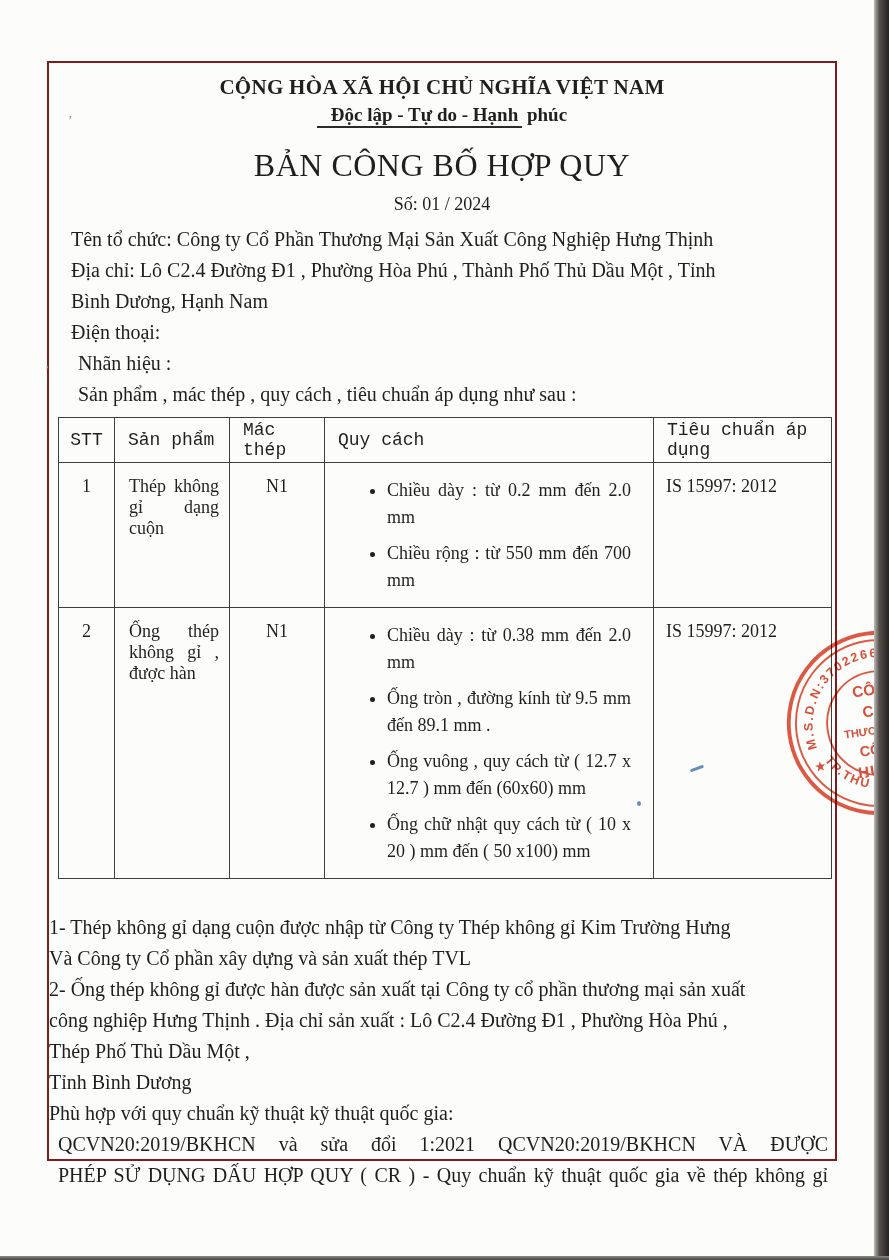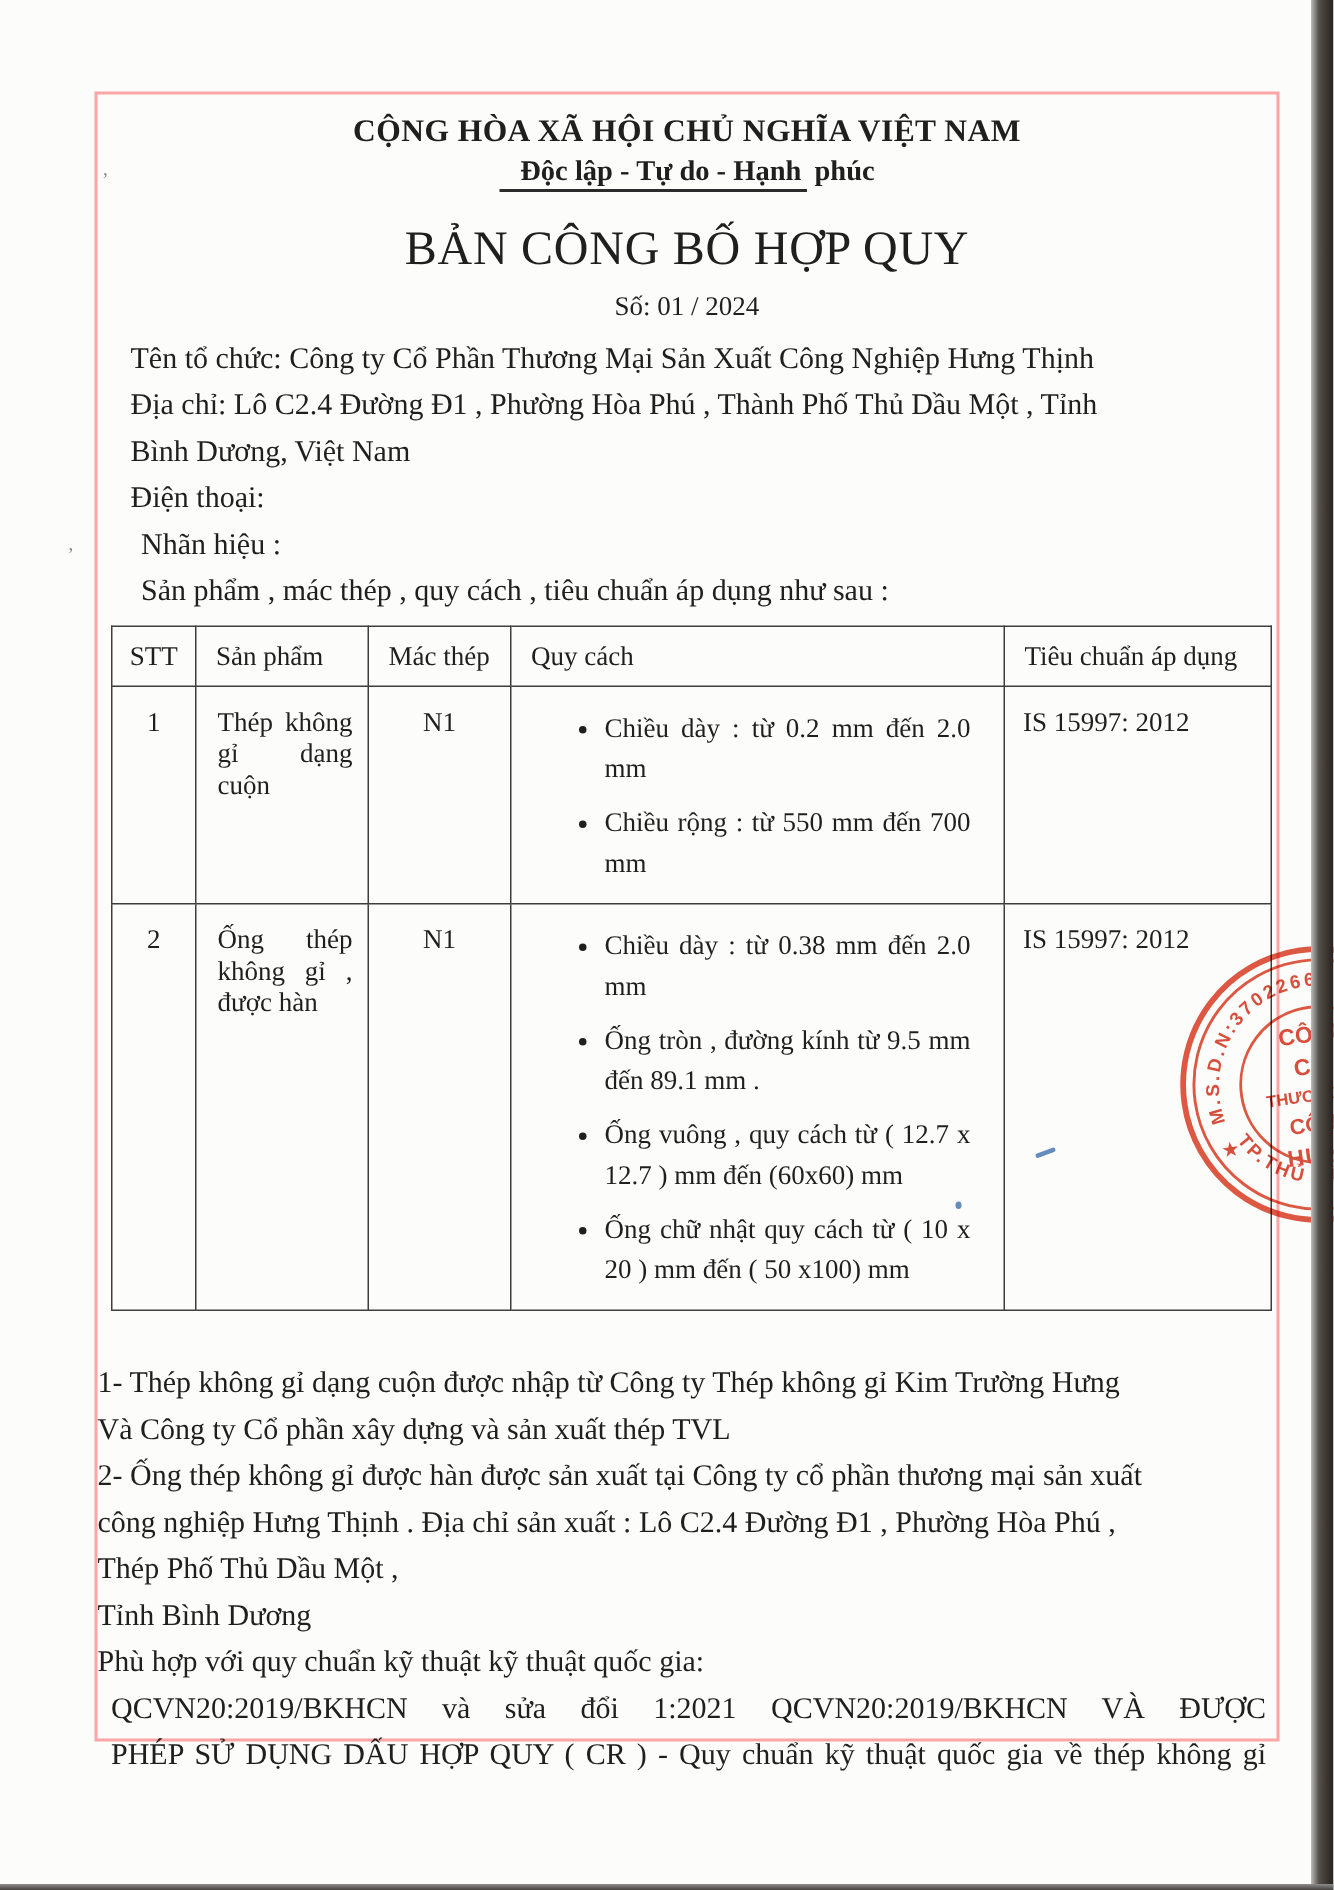--- a/index.html
+++ b/index.html
@@ -19,22 +19,22 @@
   .edge-bottom{
     position:absolute;left:0;bottom:0;width:100%;height:4px;
     background:linear-gradient(to bottom,#8d8d8a,#454240);
   }
   .speck{position:absolute;color:#8a8a86;font-size:13px;}
   .speck-blue{position:absolute;width:14px;height:3px;background:#3f6fae;border-radius:2px;transform:rotate(-20deg);opacity:.8;}
   .speck-blue-dot{position:absolute;width:4px;height:5px;background:#3f6fae;border-radius:50%;opacity:.8;}
 
   
   .frame{
-    position:absolute;left:63px;top:61px;width:790px;height:1100px;
-    border:2px solid #fca5a5;box-sizing:border-box;
+    position:absolute;left:47px;top:61px;width:790px;height:1100px;
+    border:2px solid #7f1d1d;box-sizing:border-box;
   }
 
   .head-block{text-align:center;padding-top:11px;}
   .national-header{font-size:21px;font-weight:bold;letter-spacing:.3px;line-height:26px;}
   .motto{font-size:19px;font-weight:bold;line-height:24px;margin-top:3px;}
   .motto-underline{border-bottom:2px solid #2b2b2b;padding:0 4px 1px 14px;}
   .doc-title{font-size:32px;font-weight:normal;letter-spacing:.5px;margin-top:22px;line-height:32px;}
   .doc-number{font-size:18px;margin-top:10px;line-height:26px;}
 
   .para{font-size:20px;line-height:31px;margin:0 18px 0 22px;}
@@ -46,21 +46,21 @@
   table.spec{
     border-collapse:collapse;margin:7px 0 0 9px;
     width:773px;table-layout:fixed;
     font-size:18px;
   }
   table.spec th,table.spec td{
     border:1.5px solid #3e3e3c;vertical-align:top;box-sizing:border-box;
     font-weight:normal;
   }
   col.c1{width:56px;}col.c2{width:115px;}col.c3{width:95px;}col.c4{width:329px;}col.c5{width:178px;}
-  tr.hrow{height:40px;}
+  tr.hrow{height:40px;font-family:Liberation Mono, monospace;}
   tr.hrow th{vertical-align:middle;text-align:left;padding:2px 4px 2px 13px;}
   tr.hrow th.center{text-align:center;padding-left:4px;}
   tr.r1{height:97px;}
   tr.r2{height:232px;}
   td.c-stt{text-align:center;padding-top:13px;}
   td.c-prod{padding:13px 10px 4px 14px;text-align:justify;}
   td.c-grade{text-align:center;padding-top:13px;}
   td.c-spec{padding:6px 20px 4px 6px;}
   td.c-spec ul{margin:0;padding:0 0 0 56px;list-style:disc outside;}
   td.c-spec li{margin:8px 0 9px 0;line-height:27px;text-align:justify;padding-right:2px;}
@@ -94,21 +94,21 @@
 
   <div class="head-block">
     <div class="national-header">CỘNG HÒA XÃ HỘI CHỦ NGHĨA VIỆT NAM</div>
     <div class="motto"><span class="motto-underline">Độc lập - Tự do - Hạnh</span><span> phúc</span></div>
     <div class="doc-title">BẢN CÔNG BỐ HỢP QUY</div>
     <div class="doc-number">Số: 01 / 2024</div>
   </div>
 
   <p class="para first">Tên tổ chức: Công ty Cổ Phần Thương Mại Sản Xuất Công Nghiệp Hưng Thịnh</p>
   <p class="para">Địa chỉ: Lô C2.4 Đường Đ1 , Phường Hòa Phú , Thành Phố Thủ Dầu Một , Tỉnh</p>
-  <p class="para">Bình Dương, Việt Nam</p>
+  <p class="para">Bình Dương, Hạnh Nam</p>
   <p class="para">Điện thoại:</p>
   <p class="para indent1">Nhãn hiệu :</p>
   <p class="para indent1">Sản phẩm , mác thép , quy cách , tiêu chuẩn áp dụng như sau :</p>
 
   <table class="spec">
     <colgroup>
         <col class="c1">
         <col class="c2">
         <col class="c3">
         <col class="c4">

